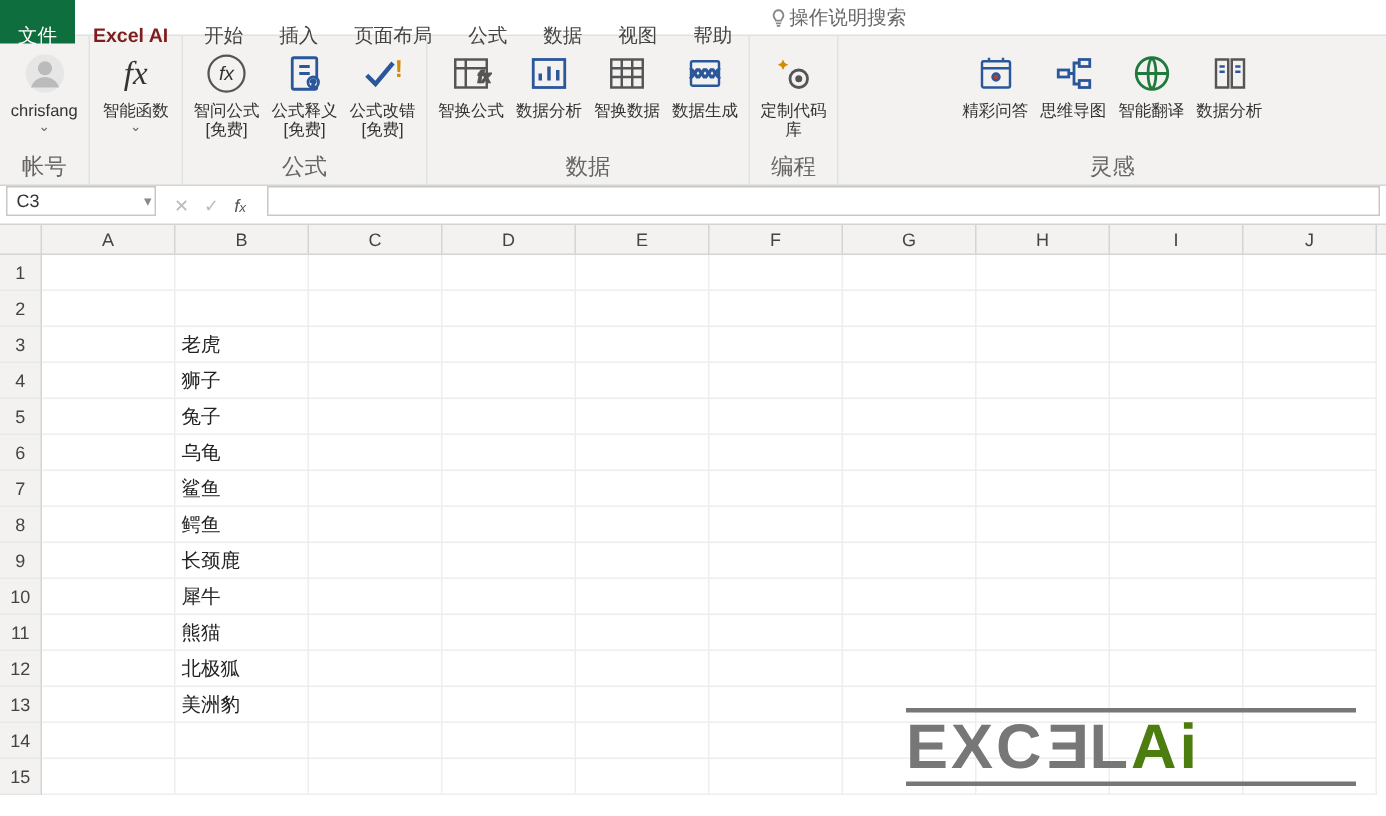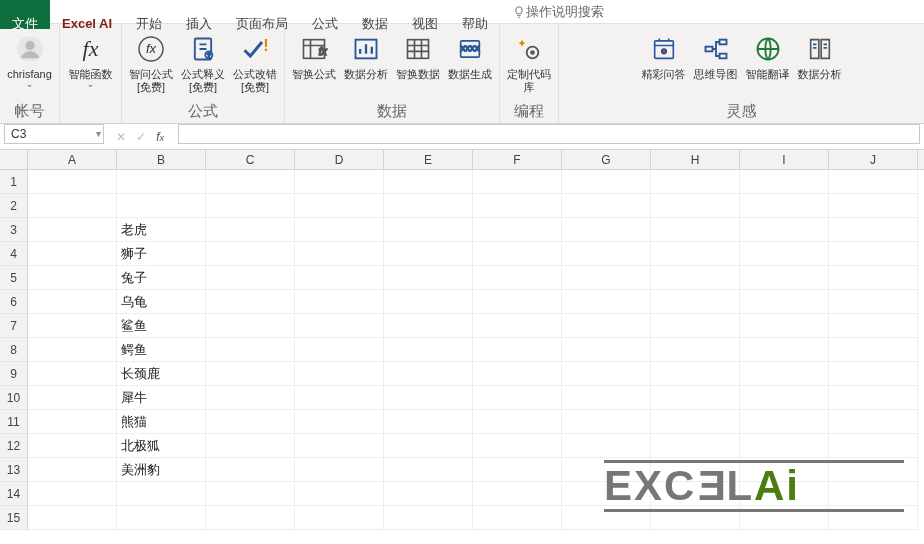--- a/index.html
+++ b/index.html
@@ -39,21 +39,21 @@
   .corner { position:absolute; left:0; top:0; width:28px; height:20px; background:#f3f2f1; border-right:1px solid #d4d4d4; border-bottom:1px solid #d4d4d4; }
   .col-headers { position:absolute; left:28px; top:0; right:0; height:20px; display:flex; background:#f3f2f1; border-bottom:1px solid #d4d4d4;}
   .col-h { width:89px; text-align:center; line-height:20px; border-right:1px solid #d4d4d4; color:#444; font-size:12px;}
   .row-headers { position:absolute; left:0; top:20px; width:28px; background:#f3f2f1; border-right:1px solid #d4d4d4;}
   .row-h { height:24px; line-height:24px; text-align:center; border-bottom:1px solid #e8e8e8; color:#444; font-size:12px;}
   .cells { position:absolute; left:28px; top:20px; right:0; bottom:0; }
   .row { display:flex; height:24px; }
   .cell { width:89px; height:24px; border-right:1px solid #eee; border-bottom:1px solid #eee; padding:0 4px; line-height:24px; font-size:13px; color:#222; overflow:hidden; white-space:nowrap;}
   
   
-  .watermark { position:absolute; right:20px; bottom:30px; pointer-events:none; }
+  .watermark { position:absolute; right:20px; bottom:18px; pointer-events:none; }
   .watermark .bar { height:3px; background:#777; width:300px; margin:2px 0;}
   .watermark .txt { font-family: "Arial Black", Arial, sans-serif; font-weight:900; font-size:42px; letter-spacing:2px; color:#777; line-height:1; display:flex; align-items:center;}
   .watermark .ai { color:#4d7c0f; font-weight:900;}
   .watermark .e3 { display:inline-block; transform: scaleX(-1); }
 
   
   .ic-green { color:#1f7a3c; }
   .ic-blue { color:#2b579a; }
 </style>
 </head>

